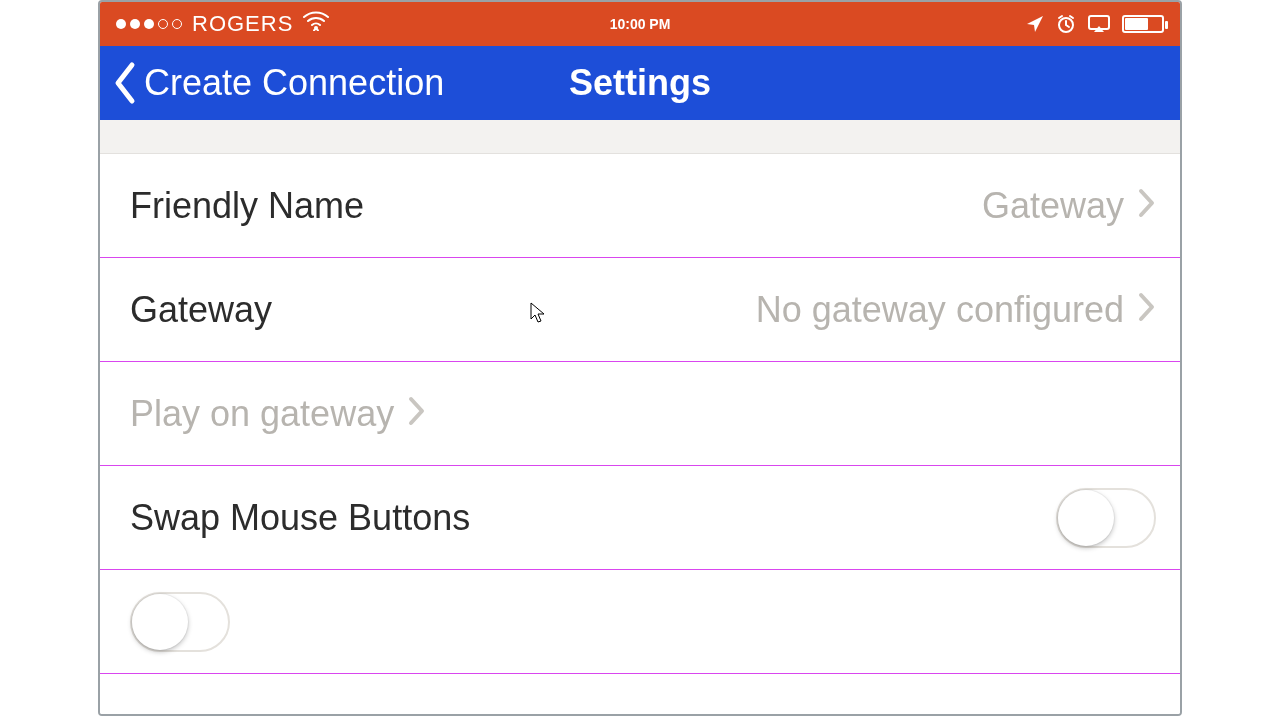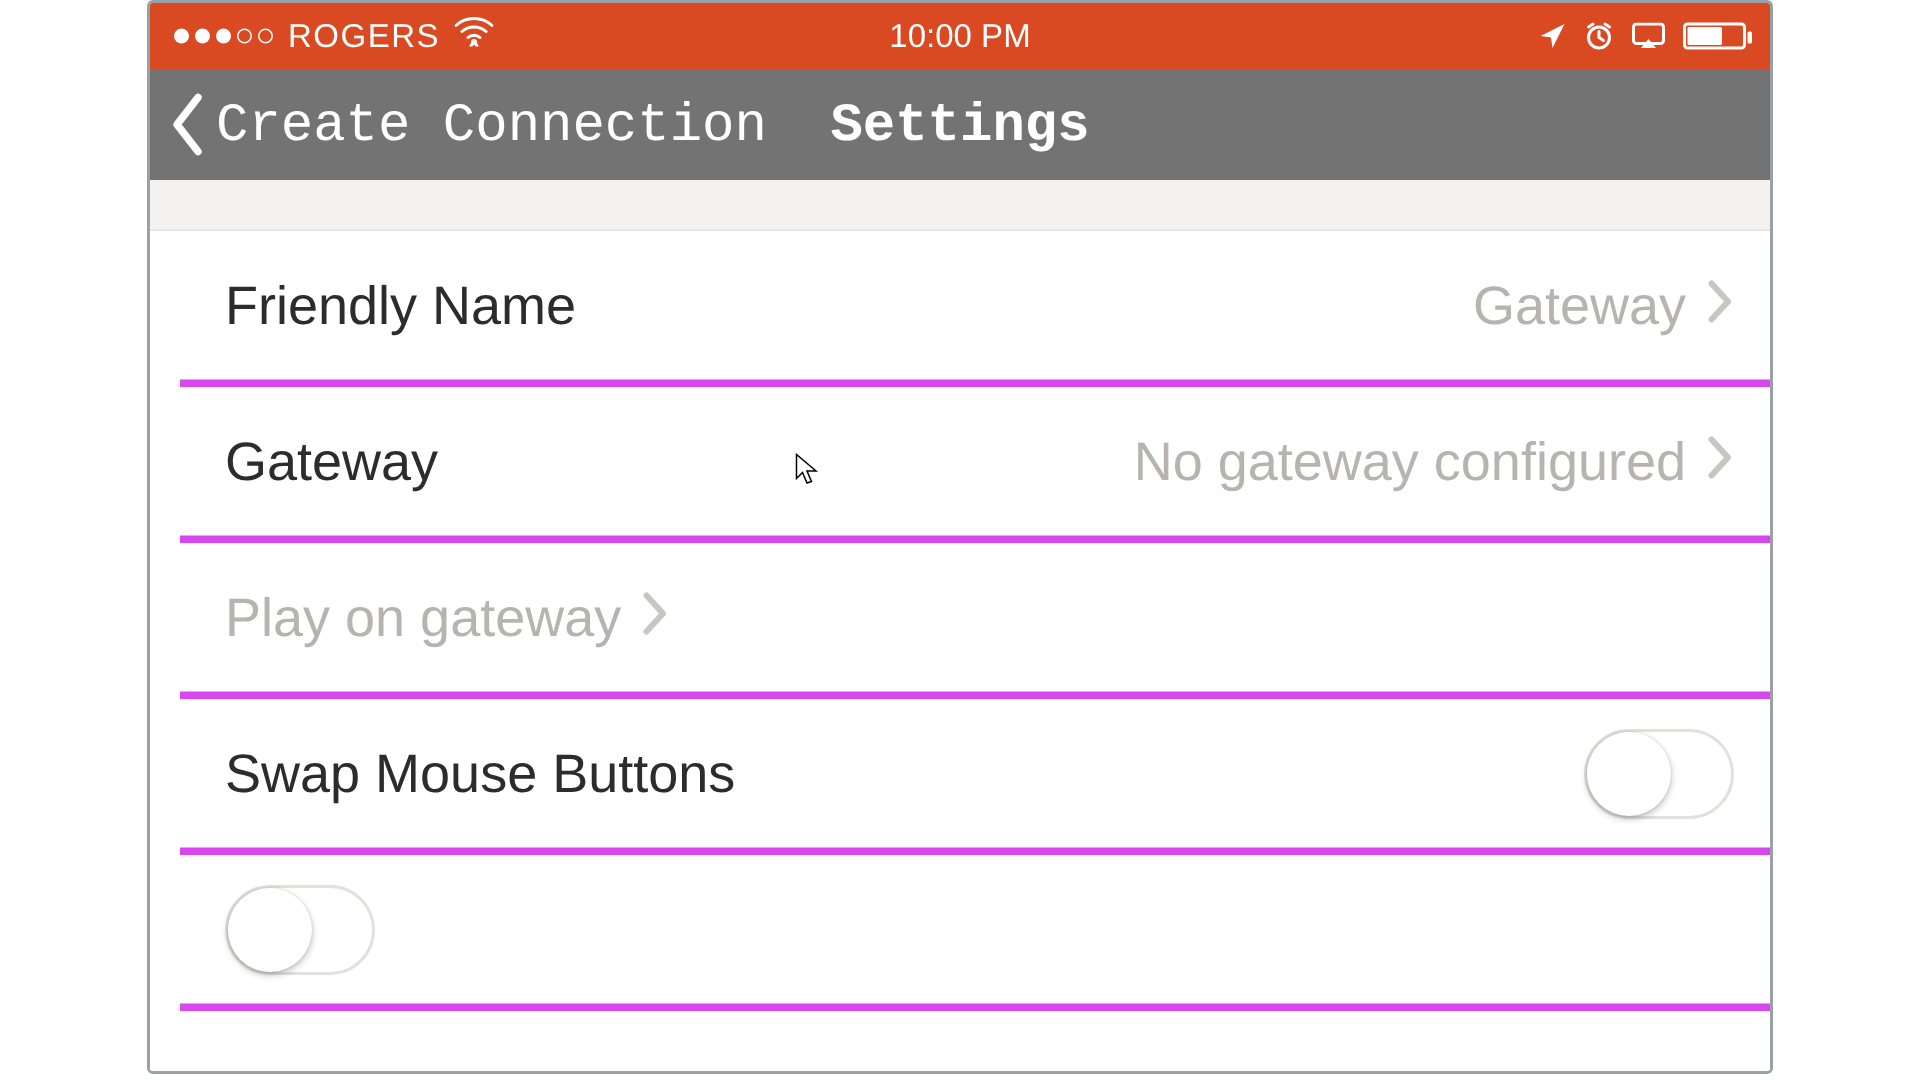--- a/index.html
+++ b/index.html
@@ -28,65 +28,63 @@
     position: relative;
   }
   .status-left { display: flex; align-items: center; gap: 10px; }
   .signal { display: flex; align-items: center; gap: 4px; }
   .signal .dot { width: 10px; height: 10px; border-radius: 50%; background: #ffffff; }
   .signal .dot.open { background: transparent; border: 1.5px solid #ffffff; }
   .carrier { letter-spacing: 1px; font-size: 22px; }
   .wifi { display: inline-block; }
   .status-center {
     position: absolute; left: 50%; transform: translateX(-50%);
-    font-size: 22px; font-weight: 400;
+    font-size: 14px; font-weight: 700;
   }
   .status-right { margin-left: auto; display: flex; align-items: center; gap: 12px; }
   .status-right svg { display: block; }
   .battery {
     display: inline-flex; align-items: center;
   }
   .battery-body {
     width: 42px; height: 18px; border: 2px solid #ffffff; border-radius: 3px; position: relative;
   }
   .battery-body::after {
     content: ""; position: absolute; right: -6px; top: 4px; width: 3px; height: 8px; background: #ffffff; border-radius: 1px;
   }
   .battery-fill { position: absolute; left: 1px; top: 1px; bottom: 1px; width: 60%; background: #ffffff; border-radius: 1px; }
 
   
   .navbar {
-    background: #737373;
+    background: #1d4ed8;
     color: #ffffff;
     height: 74px;
     display: flex;
     align-items: center;
     position: relative;
     padding: 0 12px;
-    font-family: Liberation Mono, monospace;
   }
   .back {
     display: flex; align-items: center; gap: 4px; color: #ffffff; font-size: 36px; font-weight: 300;
   }
   .back svg { display: block; }
   .nav-title {
     position: absolute; left: 50%; transform: translateX(-50%);
     font-size: 36px; font-weight: 600;
   }
 
   
   .spacer { height: 34px; background: #f3f2f0; border-bottom: 1px solid #e3e1de; }
   .list { background: #ffffff; }
   .row {
     display: flex; align-items: center; justify-content: space-between;
     padding: 0 24px 0 30px;
     min-height: 104px;
-    border-bottom: 5px solid #d946ef;
+    border-bottom: 1px solid #d946ef;
     font-size: 36px;
-    margin-left: 20px;
   }
   .row-label { color: #2c2c2c; font-weight: 400; }
   .row-right { display: flex; align-items: center; gap: 14px; }
   .row-value { color: #b7b4af; font-weight: 300; }
   .chevron { color: #c9c6c1; }
   .toggle {
     width: 100px; height: 60px; border-radius: 40px; background: #ffffff;
     border: 2px solid #e4e1dc; position: relative;
   }
   .toggle .knob {

